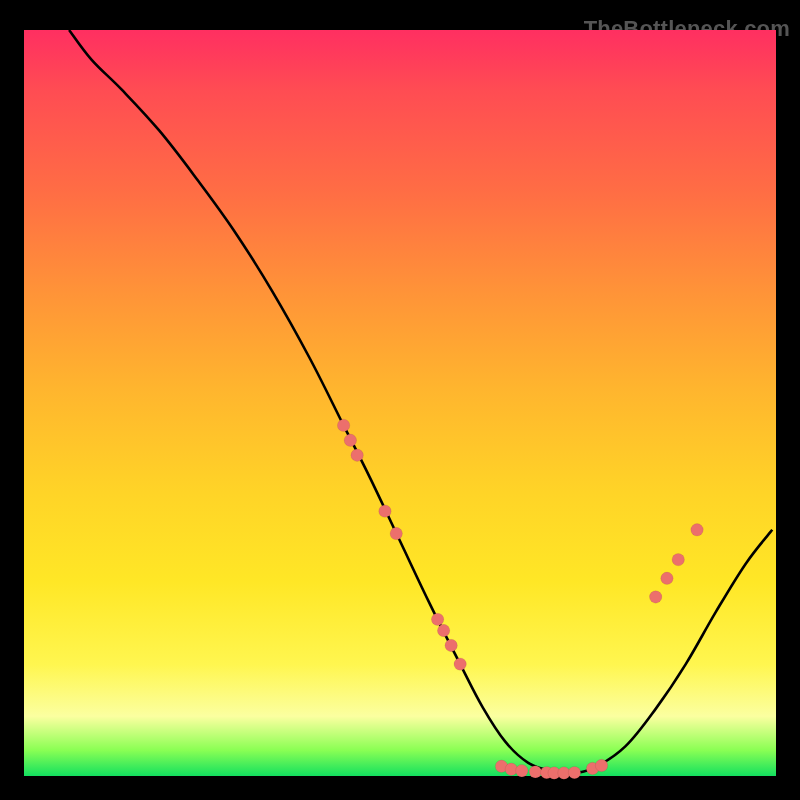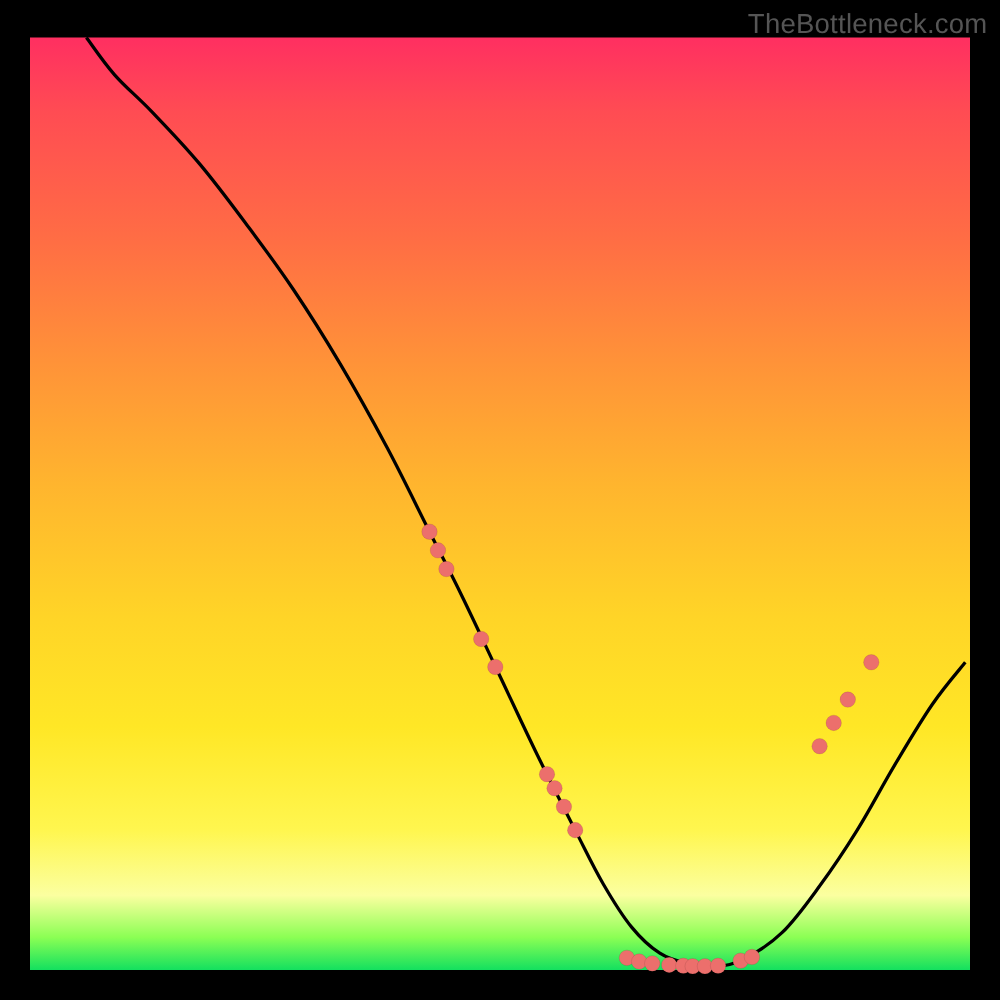--- a/index.html
+++ b/index.html
@@ -5,25 +5,25 @@
   * { margin: 0; padding: 0; box-sizing: border-box; }
   html, body { width: 800px; height: 800px; background: #000; font-family: Arial, Helvetica, sans-serif; }
   .frame {
     position: relative;
     width: 800px;
     height: 800px;
     background: #000;
   }
   .watermark {
     position: absolute;
-    top: 6px;
+    top: 16px;
     right: 10px;
     color: #555;
     font-size: 22px;
-    font-weight: 400;
+    font-weight: 700;
     letter-spacing: 0.2px;
     user-select: none;
   }
   .plot-bg {
     position: absolute;
     left: 24px;
     top: 30px;
     width: 752px;
     height: 746px;
     

